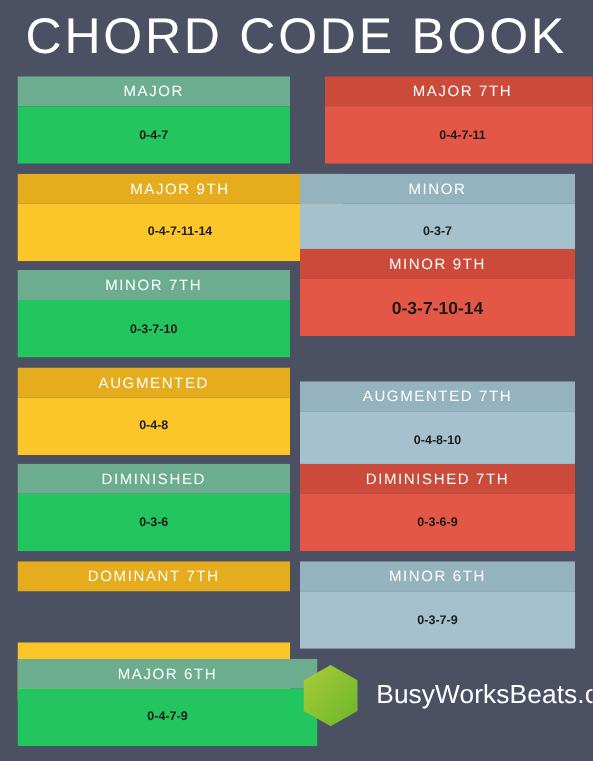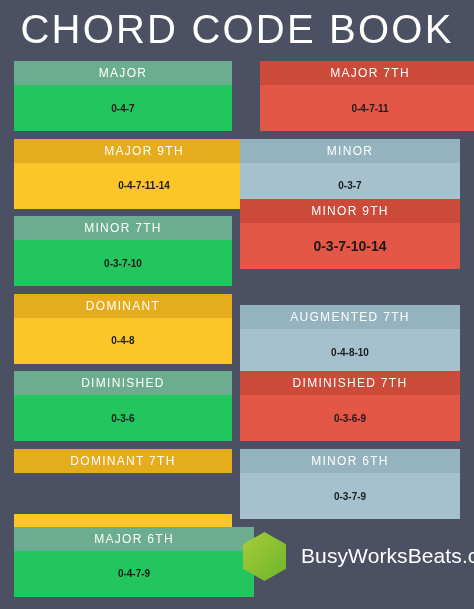--- a/index.html
+++ b/index.html
@@ -89,21 +89,21 @@
       </div>
       <div class="card c-green" style="left: 0px; top: 155.2px; width: 218px;">
         <div class="hdr">MINOR 7TH</div>
         <div class="body" style="font-size: 10px;">0-3-7-10</div>
       </div>
       <div class="card c-red" style="left: 226px; top: 138px; width: 220px;">
         <div class="hdr">MINOR 9TH</div>
         <div class="body" style="font-size: 14px;">0-3-7-10-14</div>
       </div>
       <div class="card c-yellow" style="left: 0px; top: 232.8px; width: 218px;">
-        <div class="hdr">DOMINANT</div>
+        <div class="hdr">AUGMENTED</div>
         <div class="body" style="font-size: 10px;">0-4-8</div>
       </div>
       <div class="card c-blue" style="left: 226px; top: 244px; width: 220px;">
         <div class="hdr">AUGMENTED 7TH</div>
         <div class="body" style="font-size: 10px;">0-4-8-10</div>
       </div>
       <div class="card c-green" style="left: 0px; top: 310.4px; width: 218px;">
         <div class="hdr">DIMINISHED</div>
         <div class="body" style="font-size: 10px;">0-3-6</div>
       </div>

